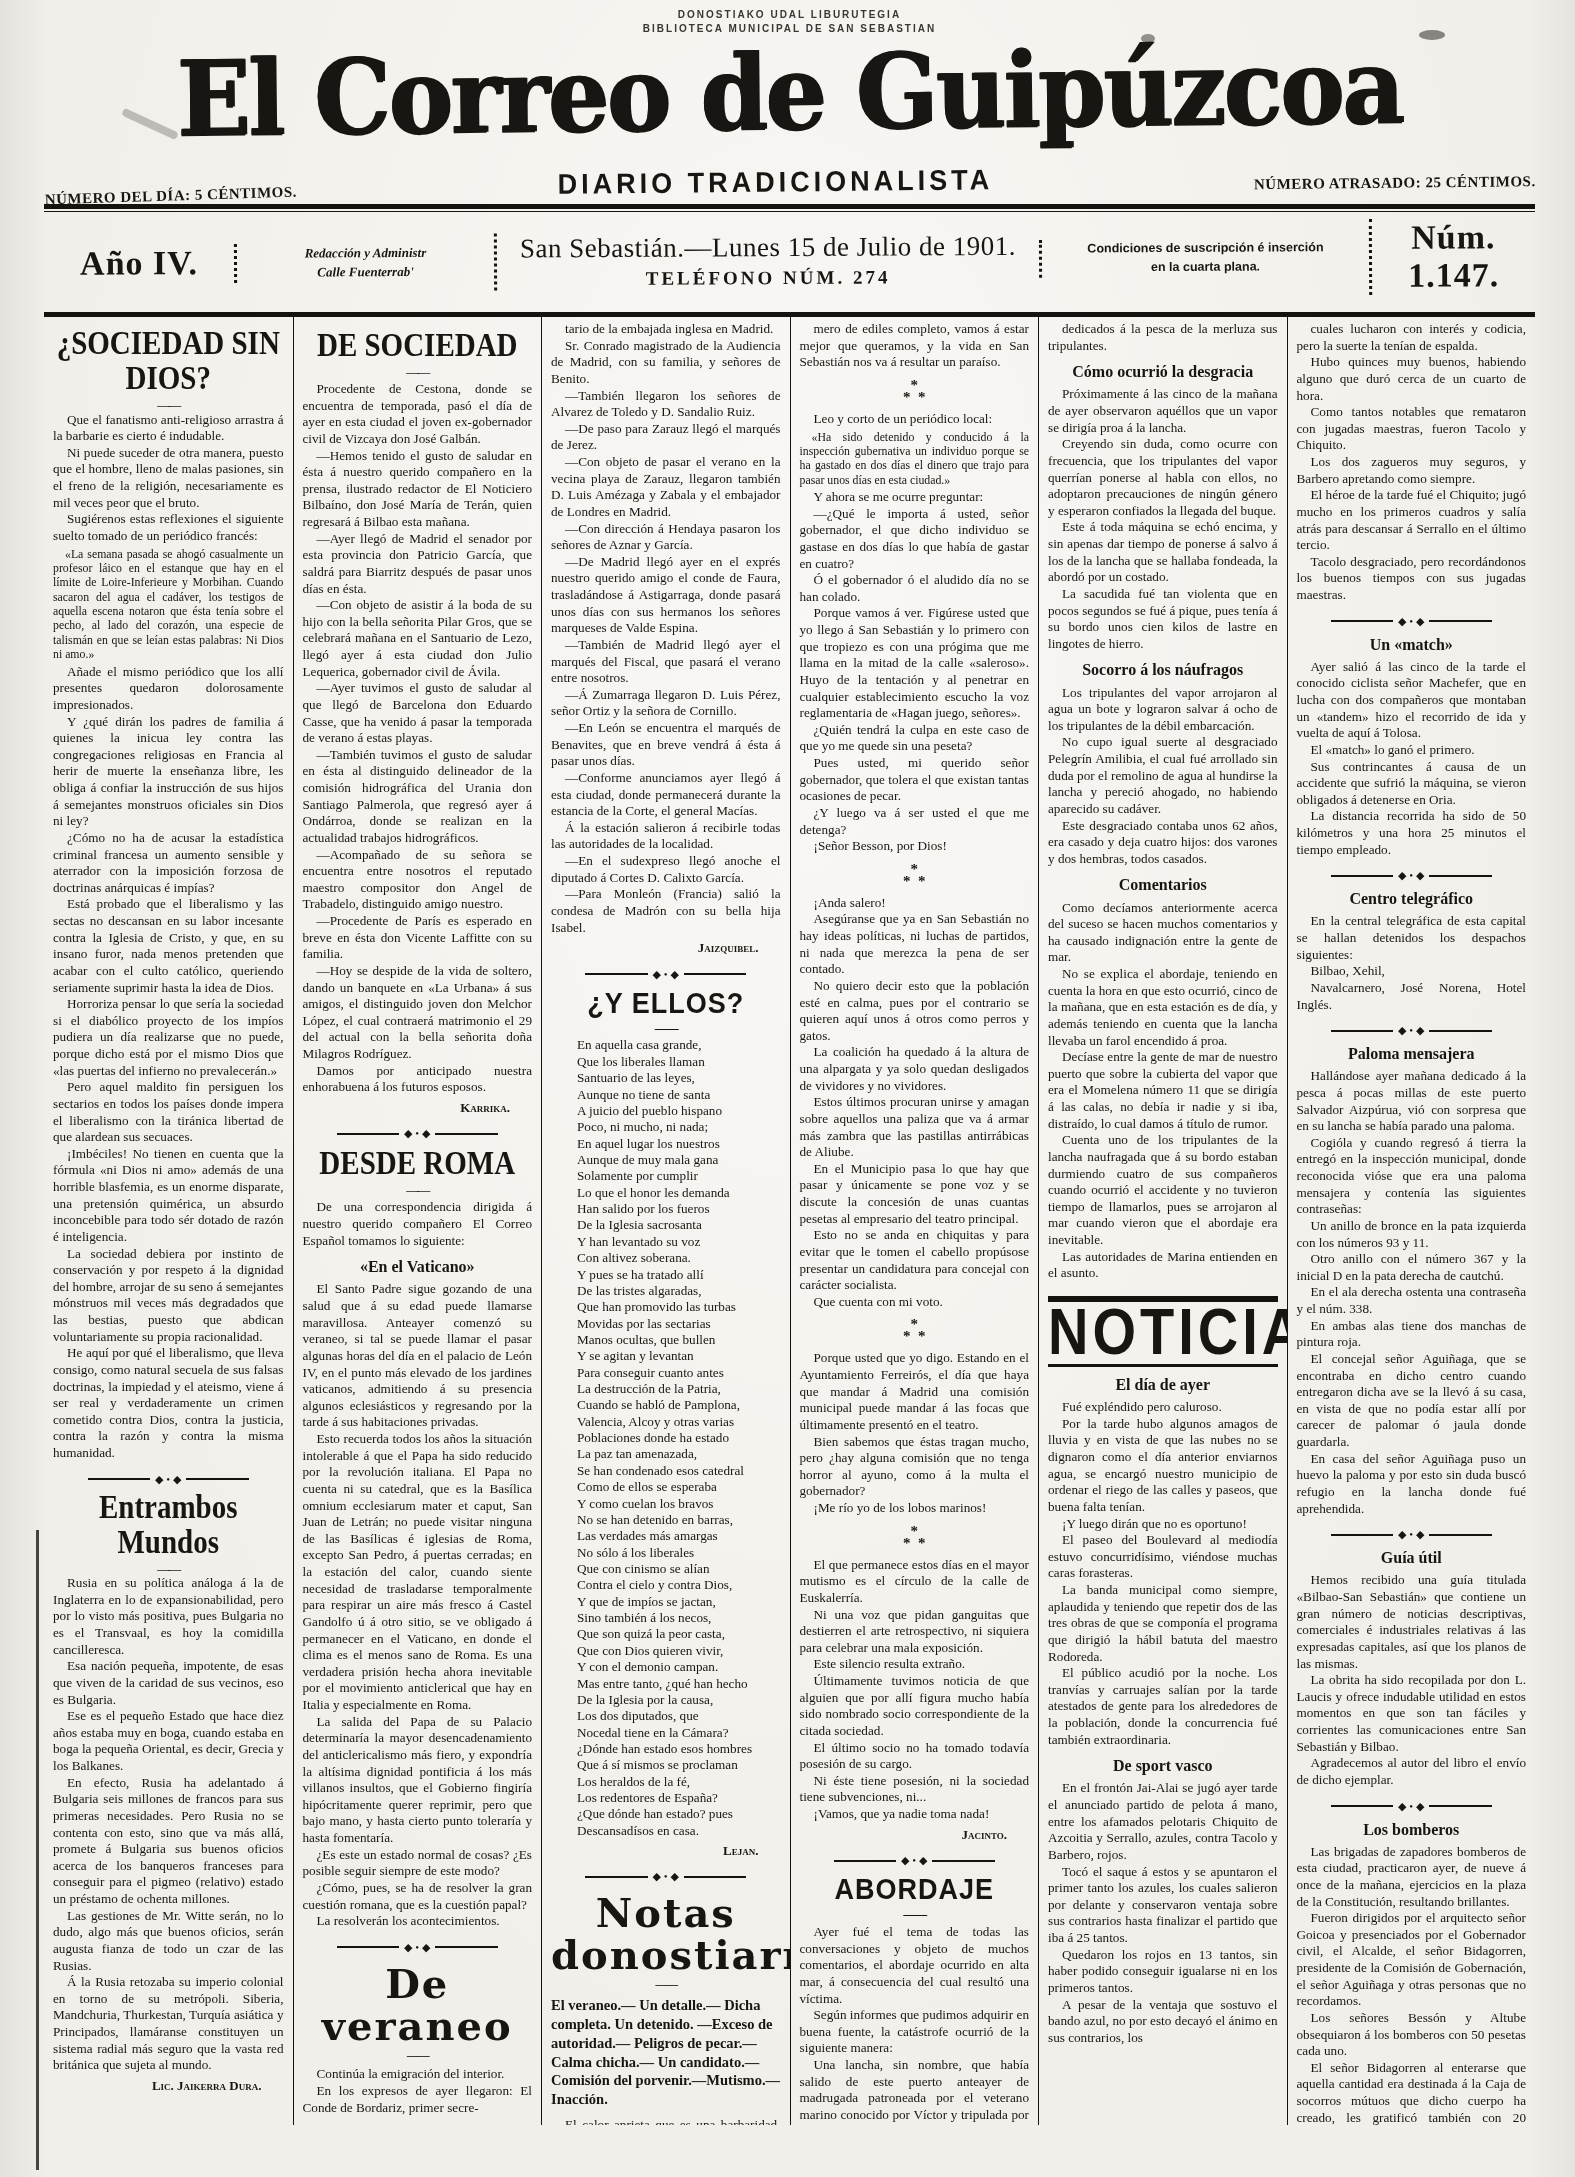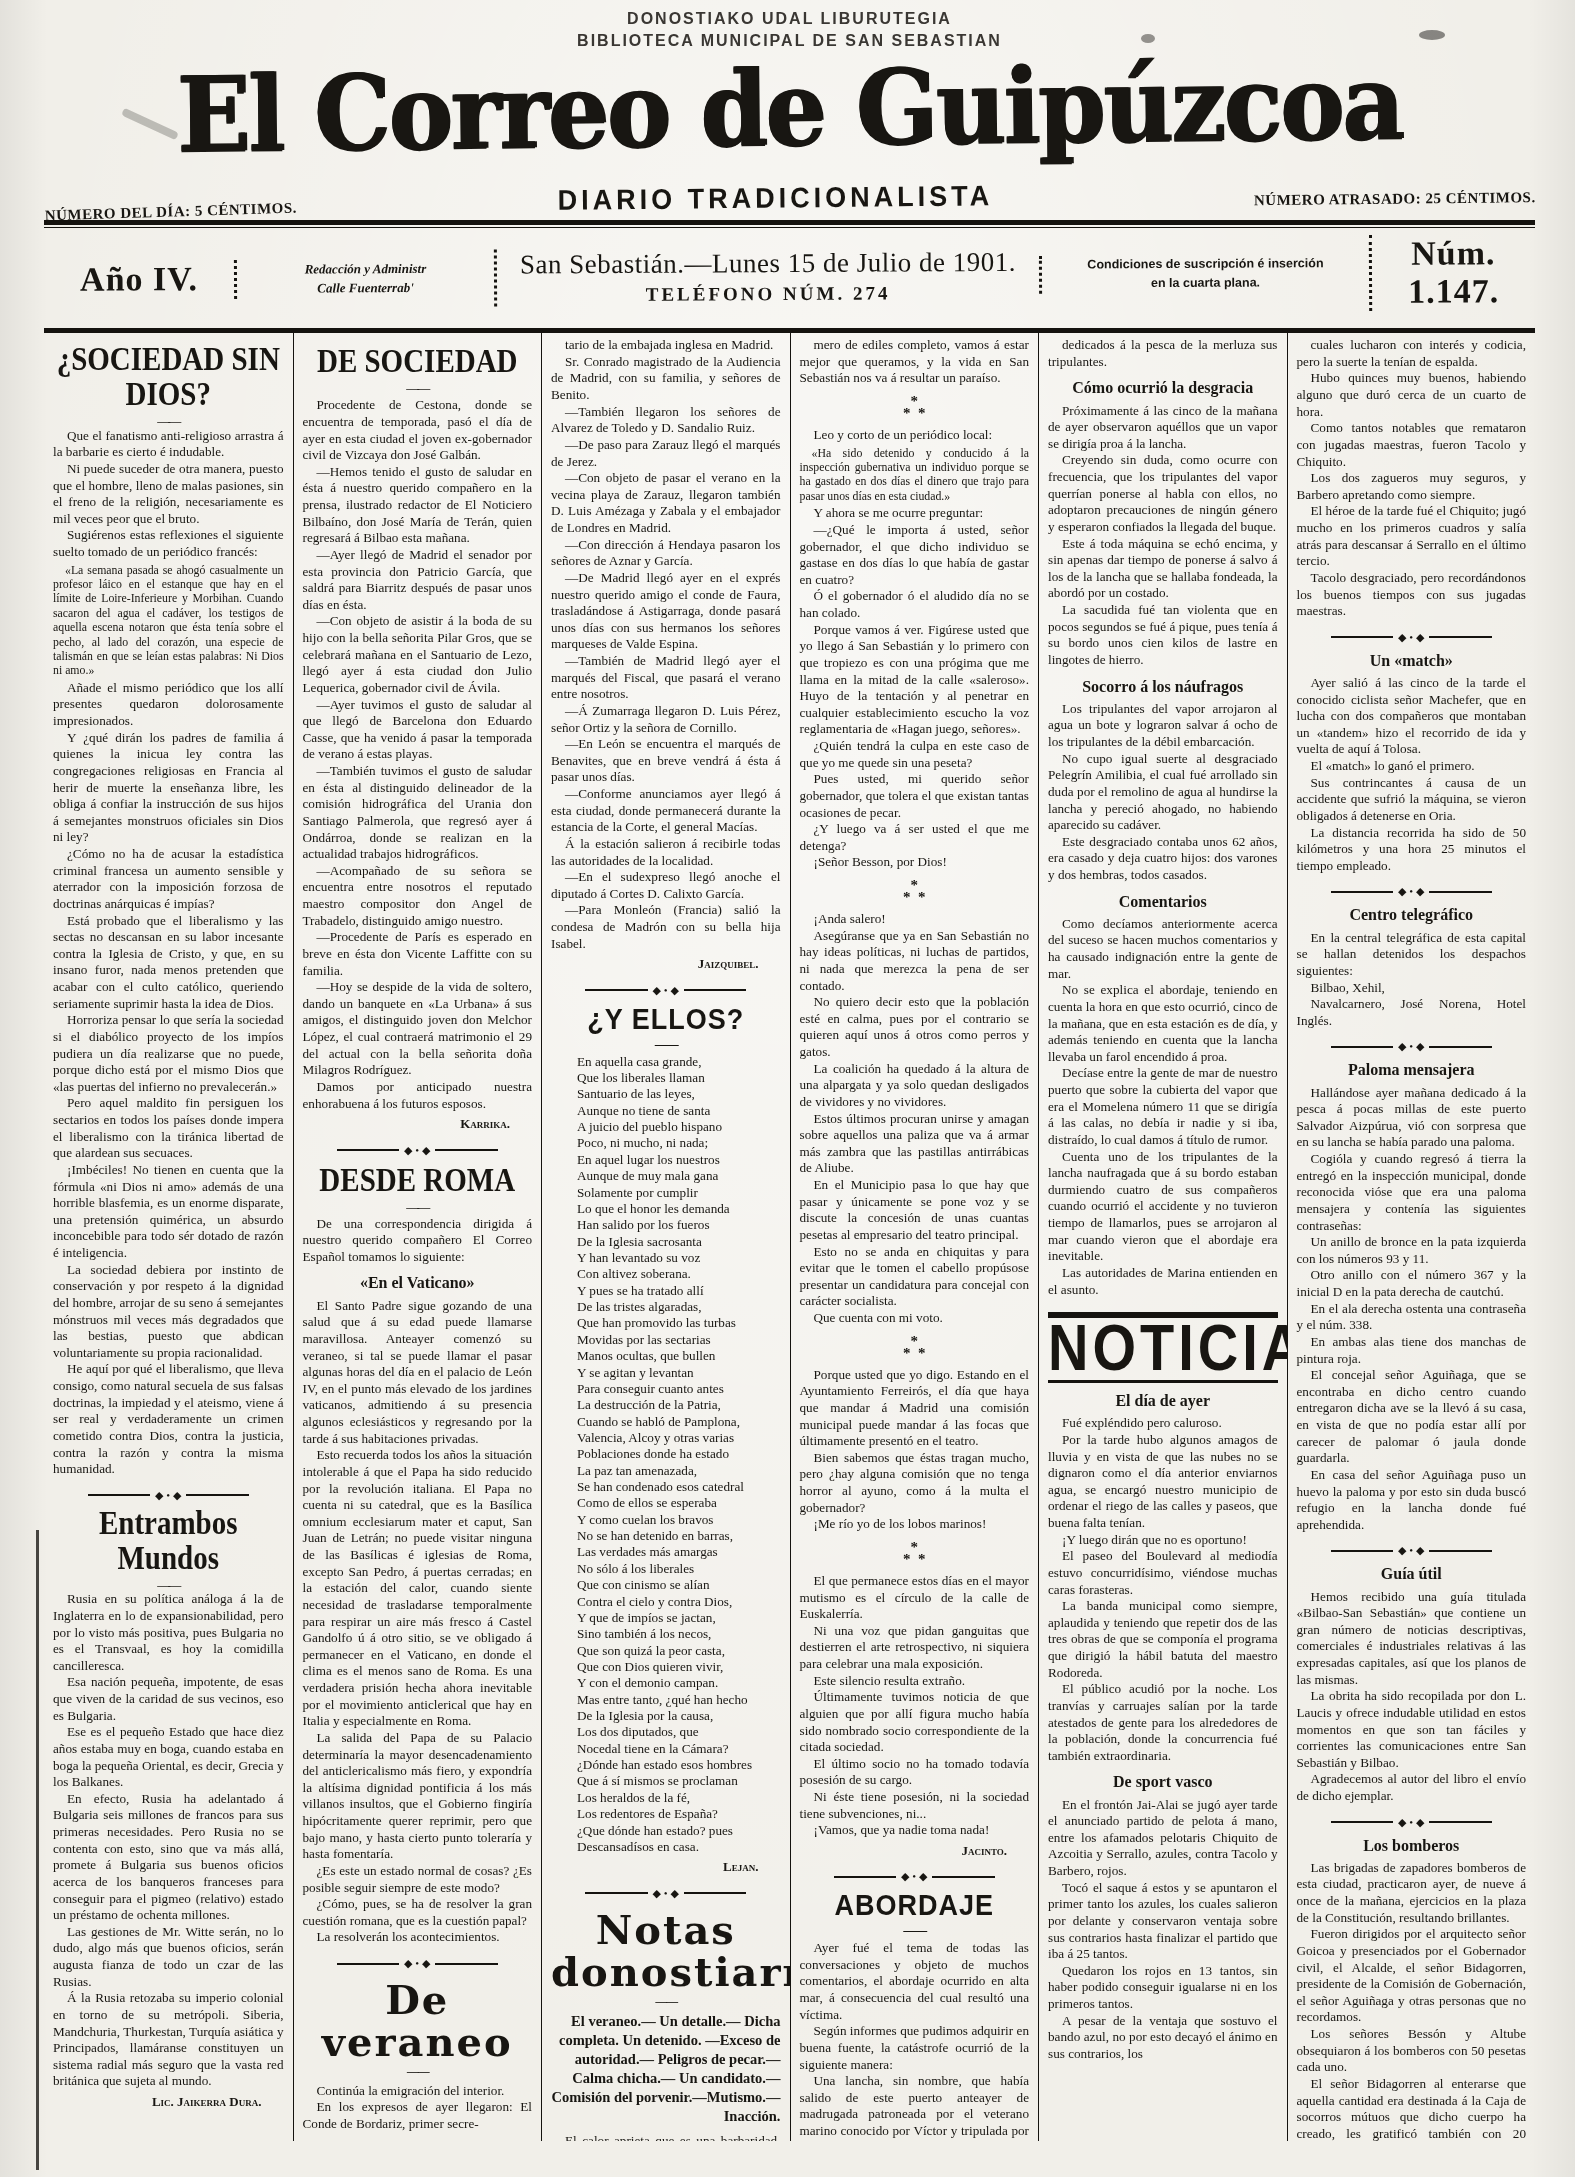--- a/index.html
+++ b/index.html
@@ -15,21 +15,21 @@
       linear-gradient(90deg, rgba(0,0,0,.06), rgba(0,0,0,0) 3%, rgba(0,0,0,0) 97%, rgba(0,0,0,.05)),
       #f1efe9;
   }
   .artifact{position:absolute;background:#1c1a17;data:none;}
   .artifact.a1{left:36px;top:1530px;width:3px;height:640px;opacity:.8;}
   .artifact.a2{left:120px;top:120px;width:60px;height:8px;transform:rotate(25deg);opacity:.25;border-radius:4px;}
   .artifact.a3{right:130px;top:30px;width:26px;height:10px;opacity:.5;border-radius:50%;}
   .artifact.a4{right:420px;top:34px;width:14px;height:9px;opacity:.45;border-radius:50%;}
 
   .stamp{margin-top:2px;text-align:center;font-family:"Liberation Sans",sans-serif;
-    font-size:16px;font-weight:bold;letter-spacing:2px;color:#3a3733;line-height:1.35;}
+    font-size:10px;font-weight:bold;letter-spacing:2px;color:#3a3733;line-height:1.35;}
 
   .mast{transform:rotate(-0.6deg);}
   .mast-title{
     text-align:center;font-family:"DejaVu Serif","Liberation Serif",serif;
     font-weight:900;font-size:96px;line-height:1.0;margin-top:10px;
     letter-spacing:-2px;
     text-shadow:2px 0 0 #181612, 0 1px 0 #181612;
     transform:scaleY(1.08);
   }
   .subrow{display:flex;align-items:flex-end;justify-content:space-between;margin-top:26px;}
@@ -58,21 +58,21 @@
 
   .headline{text-align:center;font-weight:bold;margin:10px 0 4px 0;line-height:1.05;}
   .headline.s1{font-family:"Liberation Serif",serif;font-size:29px;transform:scaleY(1.15);letter-spacing:0px;}
   .headline.s2{font-family:"Liberation Sans",sans-serif;font-size:27px;letter-spacing:1px;transform:scaleY(1.1);}
   .headline.s3{font-family:"DejaVu Serif",serif;font-weight:bold;font-size:40px;letter-spacing:2px;}
   .headline::after{content:"——";display:block;font-size:13px;font-weight:normal;letter-spacing:-2px;margin-top:2px;}
 
   .subhead{text-align:center;font-weight:bold;font-size:16px;margin:8px 0 4px 0;font-family:"Liberation Serif",serif;}
   .para{margin:0;text-indent:14px;}
   .quote{margin:2px 0;font-size:11.8px;line-height:1.22;text-indent:12px;}
-  .lead{font-weight:bold;font-size:14.5px;text-align:right;line-height:1.3;margin:4px 0 8px 0;}
+  .lead{font-weight:bold;font-size:14.5px;text-align:left;line-height:1.3;margin:4px 0 8px 0;}
   .sig{text-align:right;font-variant:small-caps;font-weight:bold;font-size:13px;padding-right:22px;margin:4px 0;}
   .poem{margin:4px 0 4px 26px;text-align:left;line-height:1.24;}
   .orn{display:flex;align-items:center;justify-content:center;gap:5px;margin:12px auto 2px auto;width:70%;}
   .orn::before,.orn::after{content:"";flex:1;border-top:2.5px solid #15130f;}
   .orn .dia{font-size:11px;line-height:1;}
   .stars{text-align:center;font-size:15px;font-weight:bold;line-height:.8;margin:8px 0;}
   .banner{margin:14px 0 4px 0;border-top:6px solid #15130f;border-bottom:3px solid #15130f;padding:2px 0 4px 0;}
   .banner .banner-text{font-family:"Liberation Sans",sans-serif;font-weight:bold;font-size:56px;
     text-align:center;letter-spacing:4px;line-height:1;transform:scaleY(1.15);transform-origin:center;}
 </style>

